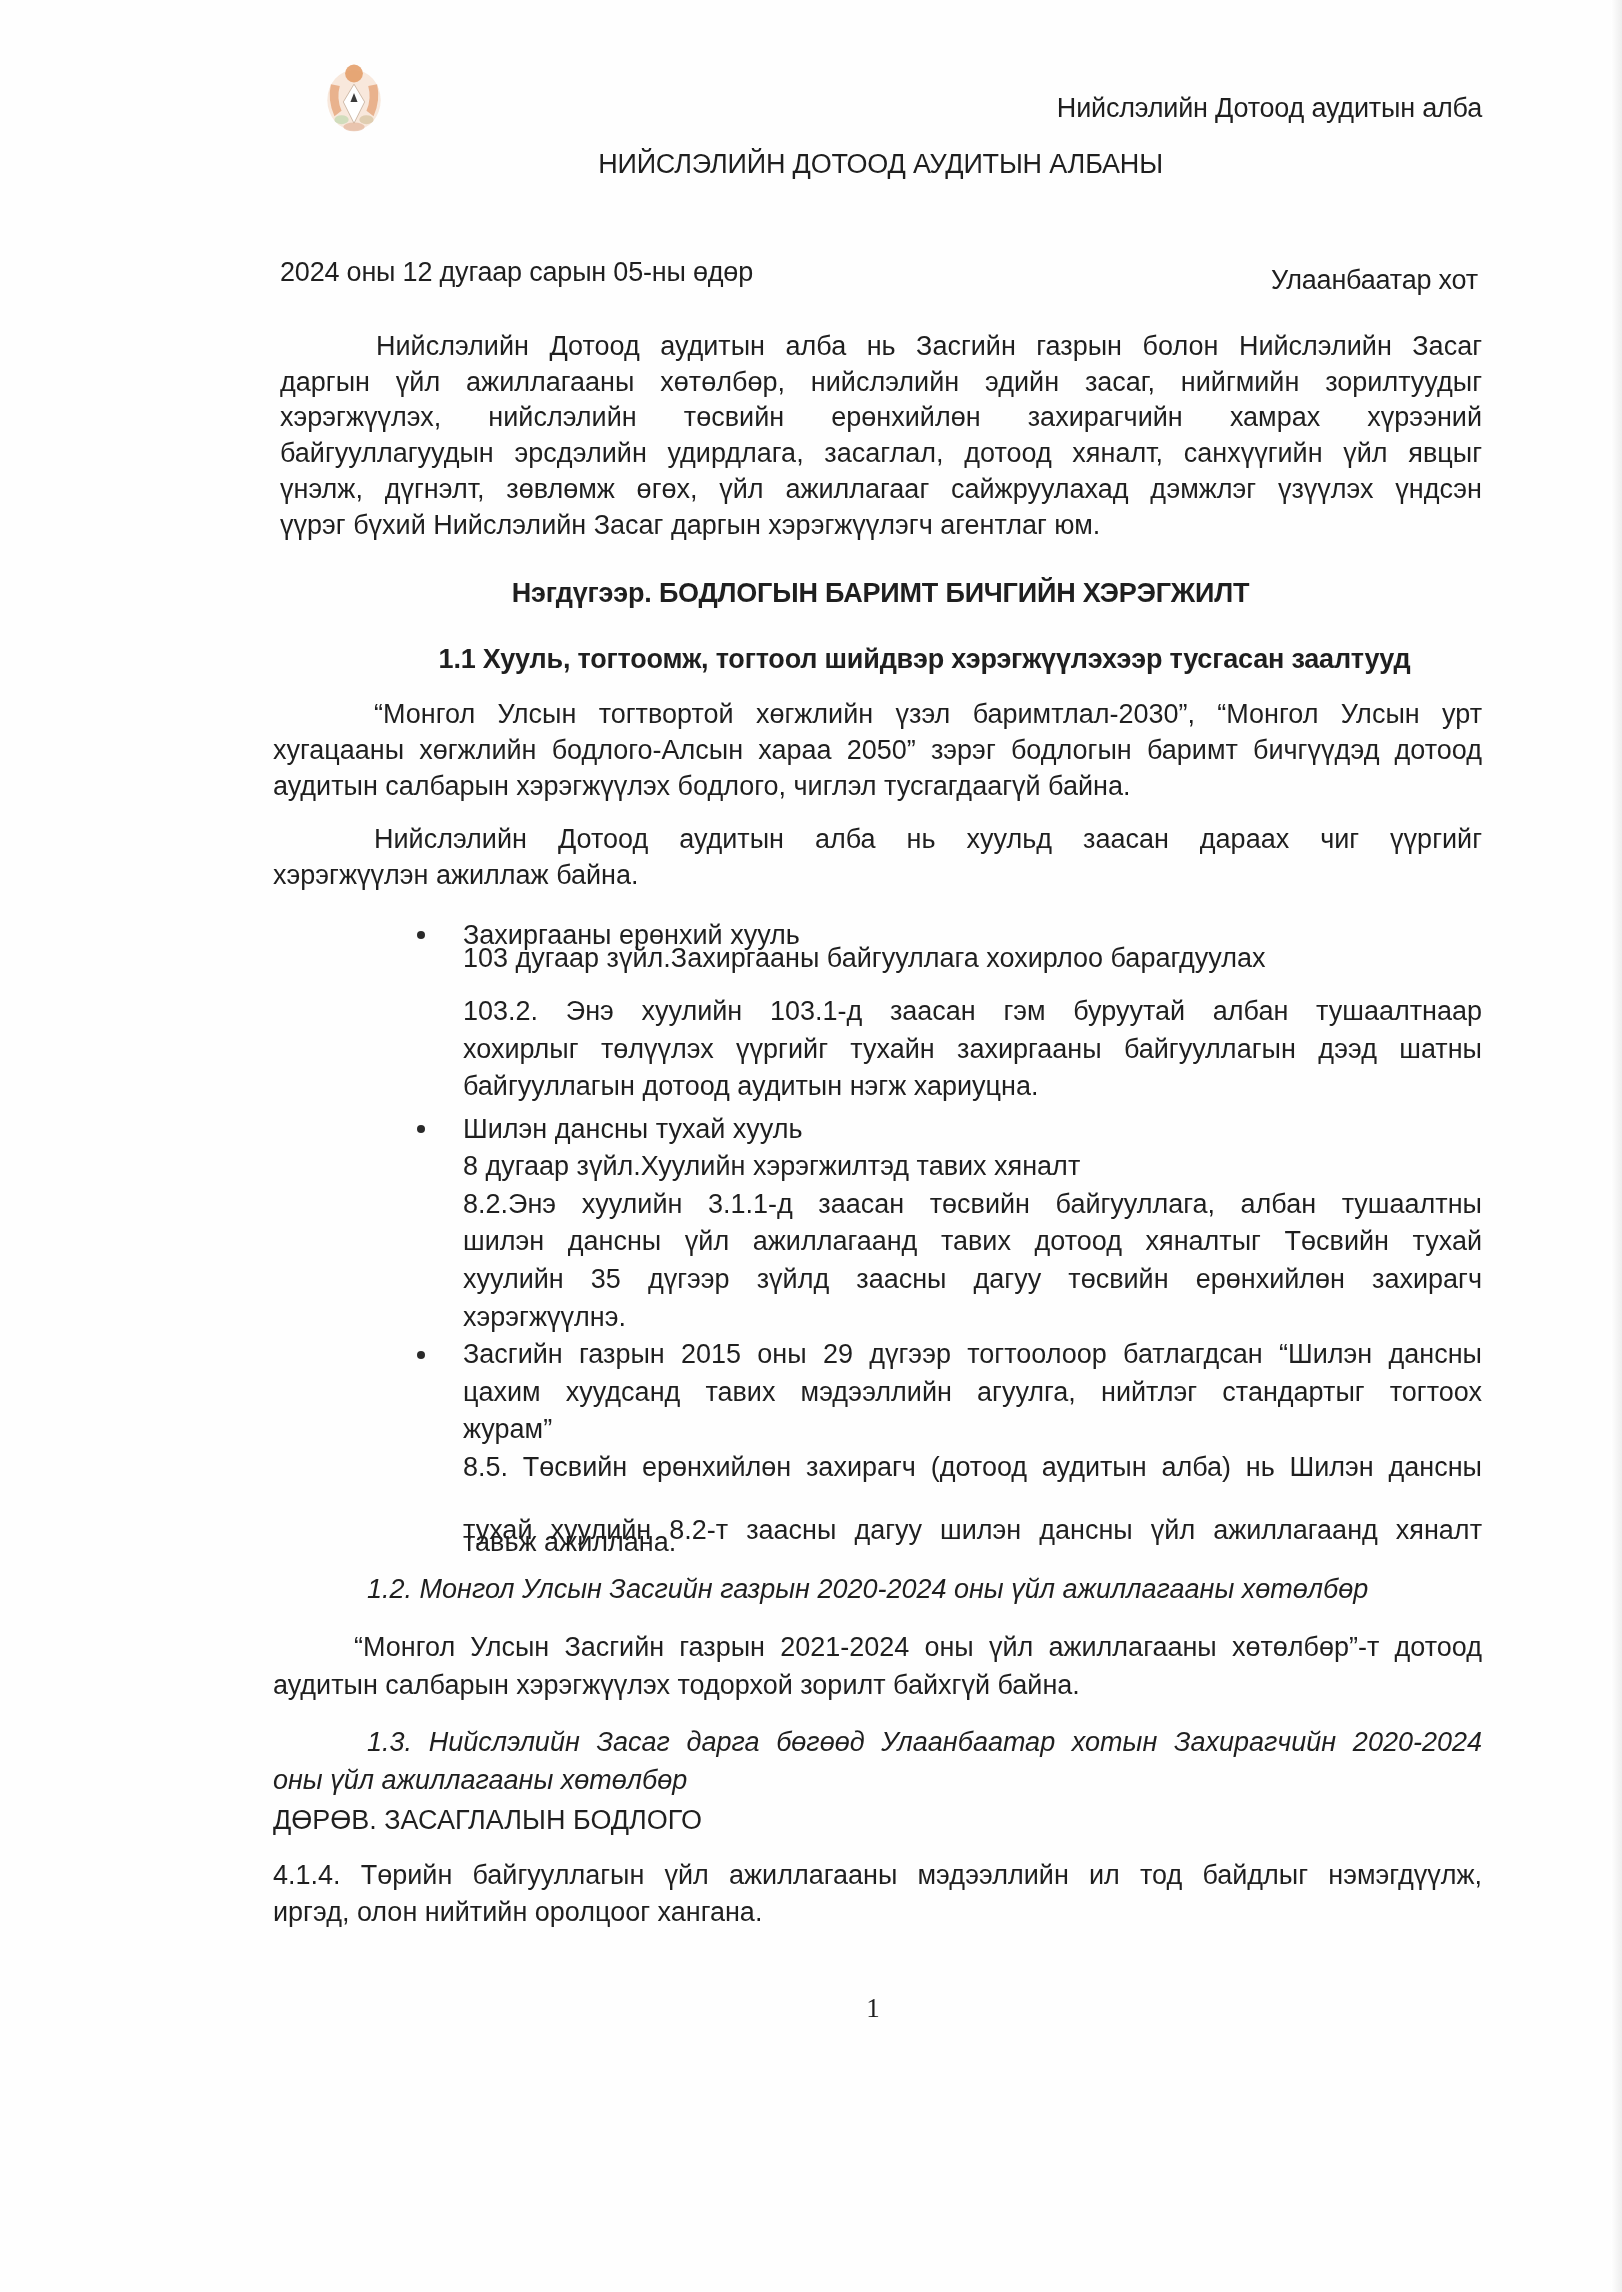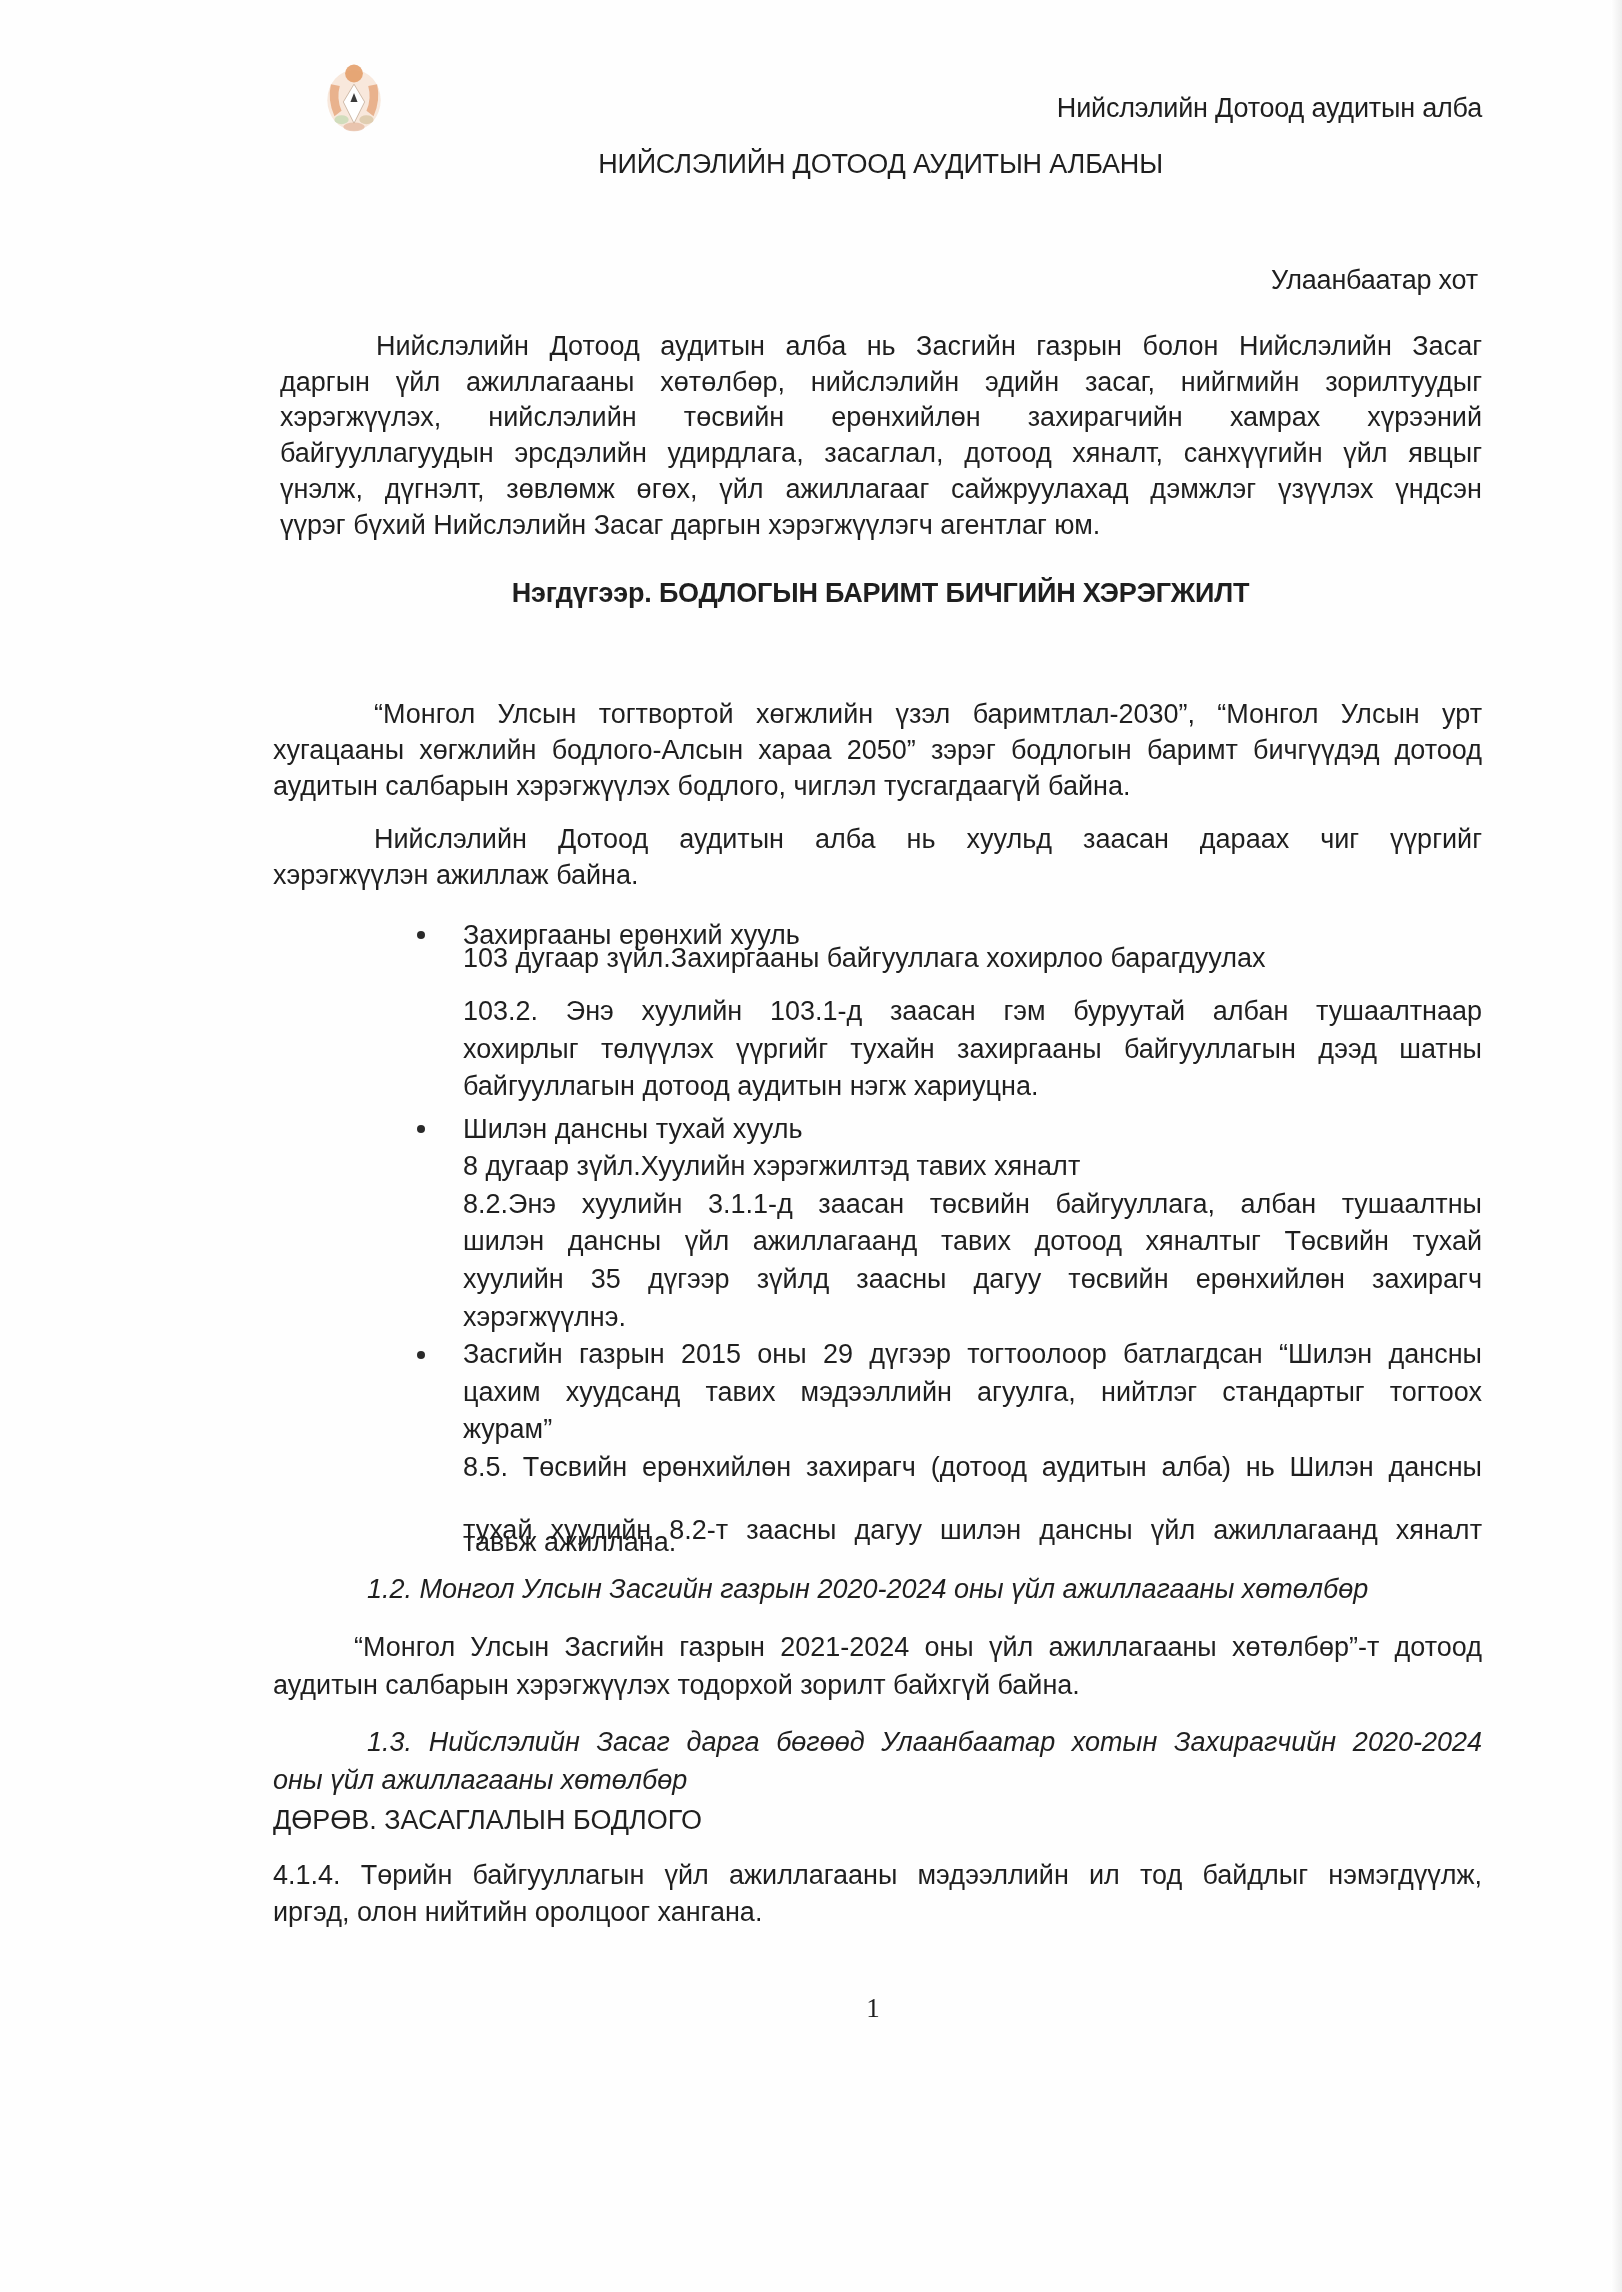--- a/index.html
+++ b/index.html
@@ -34,33 +34,35 @@
     <path d="M36 36 L40 46 L32 46 Z" fill="#3b3b3b"></path>
     <ellipse cx="22" cy="66" rx="8" ry="5" fill="#c7d9b4" opacity="0.8"></ellipse>
     <ellipse cx="50" cy="66" rx="8" ry="5" fill="#d9c7a6" opacity="0.8"></ellipse>
     <ellipse cx="36" cy="74" rx="12" ry="5" fill="#e2b59a" opacity="0.7"></ellipse>
   </svg>
 
   <div class="abs txt center" style="top:146px;">НИЙСЛЭЛИЙН ДОТООД АУДИТЫН АЛБАНЫ</div>
 
   <div class="abs txt right" style="left:806px; width:676px; top:90px;">Нийслэлийн Дотоод аудитын алба</div>
 
+  <div class="abs txt" style="left:280px; top:254px;">2024 оны 12 дугаар сарын 05-ны өдөр</div>
   <div class="abs txt right" style="left:1075px; width:403px; top:262px;">Улаанбаатар хот</div>
 
   <div>
     <div class="line justify" style="left:376px; width:1106px; top:328px;">Нийслэлийн Дотоод аудитын алба нь Засгийн газрын болон Нийслэлийн Засаг</div>
     <div class="line justify" style="left:280px; width:1202px; top:364px;">даргын үйл ажиллагааны хөтөлбөр, нийслэлийн эдийн засаг, нийгмийн зорилтуудыг</div>
     <div class="line justify" style="left:280px; width:1202px; top:399px;">хэрэгжүүлэх, нийслэлийн төсвийн ерөнхийлөн захирагчийн хамрах хүрээний</div>
     <div class="line justify" style="left:280px; width:1202px; top:435px;">байгууллагуудын эрсдэлийн удирдлага, засаглал, дотоод хяналт, санхүүгийн үйл явцыг</div>
     <div class="line justify" style="left:280px; width:1202px; top:471px;">үнэлж, дүгнэлт, зөвлөмж өгөх, үйл ажиллагааг сайжруулахад дэмжлэг үзүүлэх үндсэн</div>
     <div class="line" style="left:280px; top:507px;">үүрэг бүхий Нийслэлийн Засаг даргын хэрэгжүүлэгч агентлаг юм.</div>
   </div>
 
   <div class="abs txt center bold" style="top:575px;">Нэгдүгээр. БОДЛОГЫН БАРИМТ БИЧГИЙН ХЭРЭГЖИЛТ</div>
 
+  <div class="abs txt center bold" style="top:641px; left:322px;">1.1 Хууль, тогтоомж, тогтоол шийдвэр хэрэгжүүлэхээр тусгасан заалтууд</div>
 
   <div>
     <div class="line justify" style="left:374px; width:1108px; top:696px;">“Монгол Улсын тогтвортой хөгжлийн үзэл баримтлал-2030”, “Монгол Улсын урт</div>
     <div class="line justify" style="left:273px; width:1209px; top:732px;">хугацааны хөгжлийн бодлого-Алсын хараа 2050” зэрэг бодлогын баримт бичгүүдэд дотоод</div>
     <div class="line" style="left:273px; top:768px;">аудитын салбарын хэрэгжүүлэх бодлого, чиглэл тусгагдаагүй байна.</div>
   </div>
 
   <div>
     <div class="line justify" style="left:374px; width:1108px; top:821px;">Нийслэлийн Дотоод аудитын алба нь хуульд заасан дараах чиг үүргийг</div>
     <div class="line" style="left:273px; top:857px;">хэрэгжүүлэн ажиллаж байна.</div>

